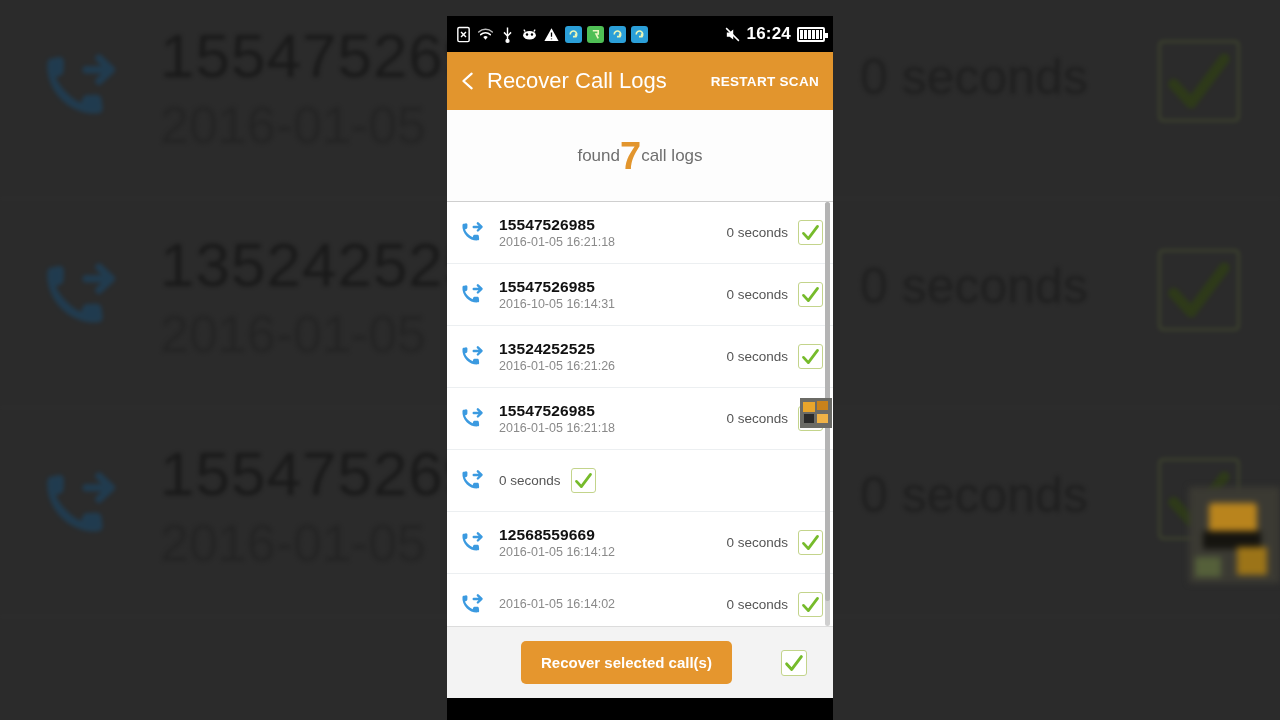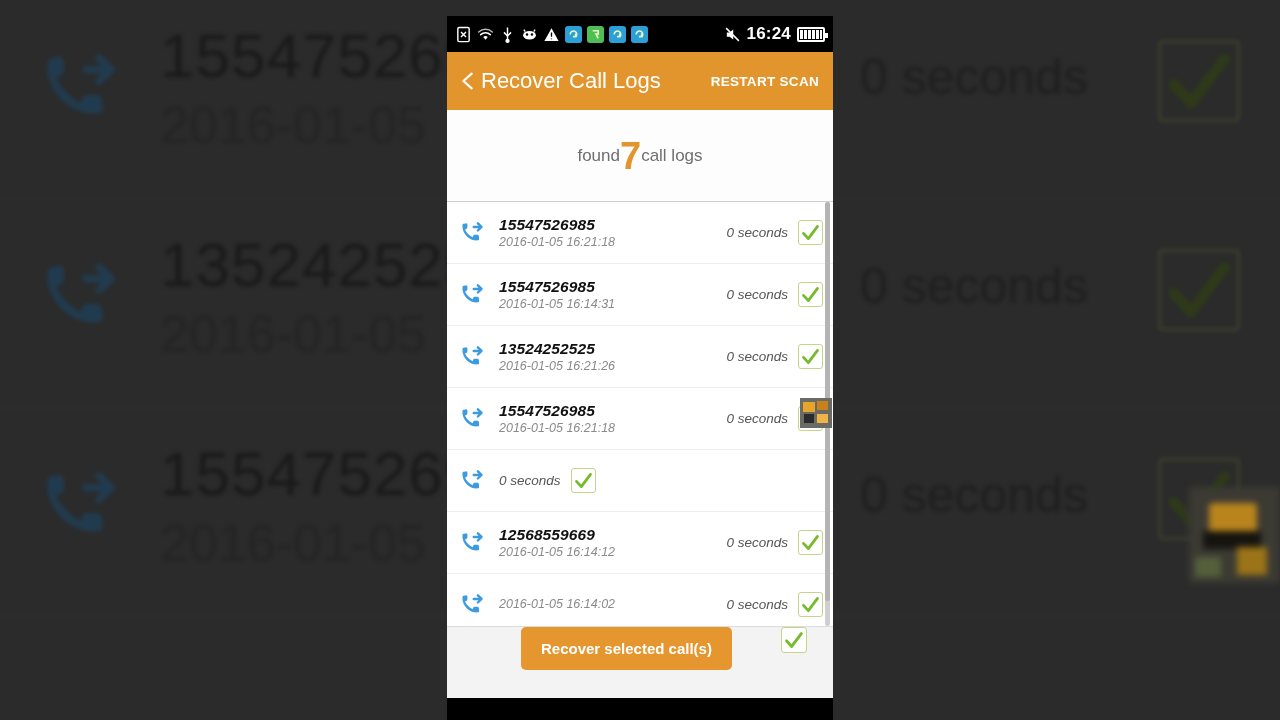--- a/index.html
+++ b/index.html
@@ -86,21 +86,21 @@
 
   
   #appbar {
     height: 58px;
     background: #e2952d;
     display: flex; align-items: center;
     padding: 0 14px 0 10px;
     color: #fff;
   }
   #back-chevron { width: 22px; height: 28px; flex: 0 0 auto; }
-  #appbar-title { font-size: 22px; margin-left: 2px; white-space: nowrap; }
+  #appbar-title { font-size: 22px; margin-left: 8px; white-space: nowrap; }
   #restart-scan {
     margin-left: auto;
     font-size: 13.5px; font-weight: bold; letter-spacing: .3px;
     white-space: nowrap;
   }
 
   
   #found-banner {
     height: 92px;
     background: #fdfdfd;
@@ -109,21 +109,20 @@
   }
   .found-word { font-size: 17px; color: #6f6f6f; }
   #found-count { font-size: 38px; font-weight: bold; color: #e2952d; line-height: 1; }
 
   
   #call-list {
     position: relative;
     height: 424px;
     background: #a21caf;
     overflow: hidden;
-    font-style: italic;
   }
   .call-row {
     position: relative;
     height: 62px;
     display: flex; align-items: center;
     padding: 0 0 0 12px;
     border-bottom: 1px solid #eceff1;
     background: #fff;
   }
   .call-icon { width: 26px; height: 26px; flex: 0 0 26px; color: #3b9ae0; margin-right: 14px; }
@@ -165,21 +164,21 @@
   #thumb-small .t-a { position:absolute; left:3px; top:4px; width:12px; height:10px; background:#e8a52b; }
   #thumb-small .t-b { position:absolute; left:17px; top:3px; width:11px; height:9px; background:#c9821b; }
   #thumb-small .t-c { position:absolute; left:4px; top:16px; width:10px; height:9px; background:#2b2b2b; }
   #thumb-small .t-d { position:absolute; left:17px; top:16px; width:11px; height:9px; background:#f0b347; }
 
   
   #bottom-bar {
     height: 72px;
     background: #f3f3f3;
     border-top: 1px solid #dcdcdc;
-    display: flex; align-items: flex-start;
+    display: flex; align-items: center;
     padding: 0 12px 0 0;
   }
   #recover-button {
     margin-left: 74px;
     background: #e5962e;
     color: #fff;
     font-size: 15px; font-weight: bold;
     border: none; border-radius: 5px;
     padding: 13px 20px;
     cursor: pointer;
@@ -358,21 +357,21 @@
             </svg>
           </div>
         </div>
         <div class="call-row">
           <svg class="call-icon" viewBox="0 0 24 24">
             <path d="M3.2 4.6c-.4 3.6 1.2 7.6 3.9 10.3 2.7 2.7 6.7 4.3 10.3 3.9.8-.1 1.3-.8 1.2-1.6l-.3-2.4c-.1-.7-.7-1.2-1.4-1.2l-2.6.1c-.6 0-1.1.4-1.3 1l-.4 1.2c-1.6-.7-3-1.7-4.2-3-1.2-1.2-2.2-2.6-2.9-4.2l1.2-.4c.6-.2 1-.7 1-1.3l.1-2.6c0-.7-.5-1.3-1.2-1.4L4.8 3.4c-.8-.1-1.5.4-1.6 1.2z" fill="currentColor"></path>
             <path d="M13.6 6.4h6.6M17.4 3.1l3.4 3.3-3.4 3.3" fill="none" stroke="currentColor" stroke-width="2.2" stroke-linecap="round" stroke-linejoin="round"></path>
           </svg>
           <div class="call-texts">
             <div class="call-number">15547526985</div>
-            <div class="call-date">2016-01-05 16:14:31</div>
+            <div class="call-date">2016-10-05 16:14:31</div>
           </div>
           <div class="call-duration">0 seconds</div>
           <div class="chk">
             <svg viewBox="0 0 24 24">
               <path d="M4 13l5.5 6L20 5" fill="none" stroke="currentColor" stroke-width="3.2" stroke-linecap="round" stroke-linejoin="round"></path>
             </svg>
           </div>
         </div>
         <div class="call-row">
           <svg class="call-icon" viewBox="0 0 24 24">

